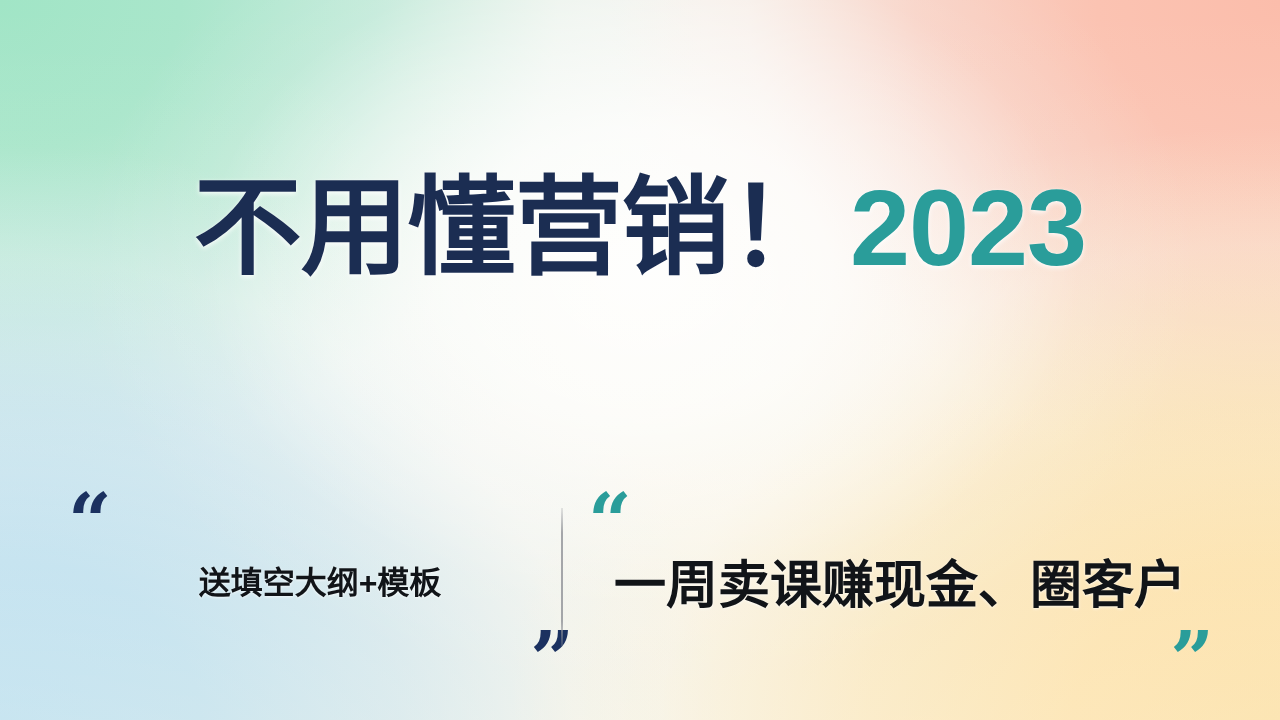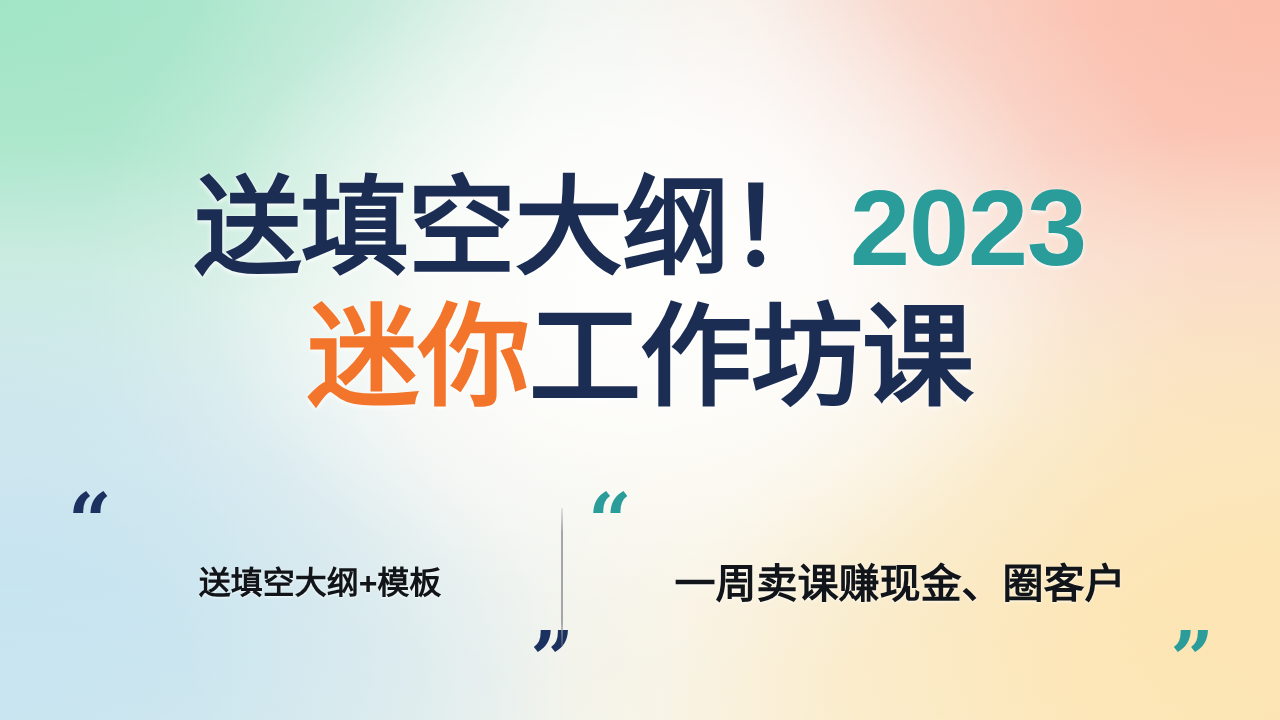--- a/index.html
+++ b/index.html
@@ -117,21 +117,21 @@
 
   .caption-text {
     font-size: 40px;
     font-weight: 900;
     color: #111418;
     letter-spacing: 0px;
     white-space: nowrap;
     text-shadow: 0 1px 3px rgba(255,255,255,0.7);
   }
   .caption-left .caption-text { font-size: 32px; }
-  .caption-right .caption-text { font-size: 41px; }
+  .caption-right .caption-text { font-size: 52px; }
 
   .quote-mark {
     position: absolute;
     font-family: "DejaVu Serif", "Liberation Serif", serif;
     font-weight: 700;
     font-size: 76px;
     line-height: 1;
     user-select: none;
   }
   .quote-open  { top: -6px; }
@@ -162,23 +162,22 @@
   <div class="bg-layer bg-corner-tl"></div>
   <div class="bg-layer bg-corner-tr"></div>
   <div class="bg-layer bg-corner-bl"></div>
   <div class="bg-layer bg-corner-br"></div>
   <div class="bg-layer bg-center-glow"></div>
   <div class="bg-layer bg-warm-wash"></div>
 
   <div class="content">
 
     <div class="headline">
-      <div class="headline-line headline-line-1"><span class="seg seg-navy">送填空大纲！</span><span class="seg-space"></span><span class="seg seg-teal">2023</span></div>
+      <div class="headline-line headline-line-1"><span class="seg seg-navy">不用懂营销！</span><span class="seg-space"></span><span class="seg seg-teal">2023</span></div>
 
-      <div class="headline-line headline-line-2"><span class="seg seg-orange">迷你</span><span class="seg seg-navy">工作坊课</span></div>
     </div>
 
     <div class="captions">
 
       <div class="caption-block caption-left">
         <span class="quote-mark quote-open">“</span>
         <span class="caption-text">送填空大纲+模板</span>
         <span class="quote-mark quote-close">”</span>
       </div>
 

